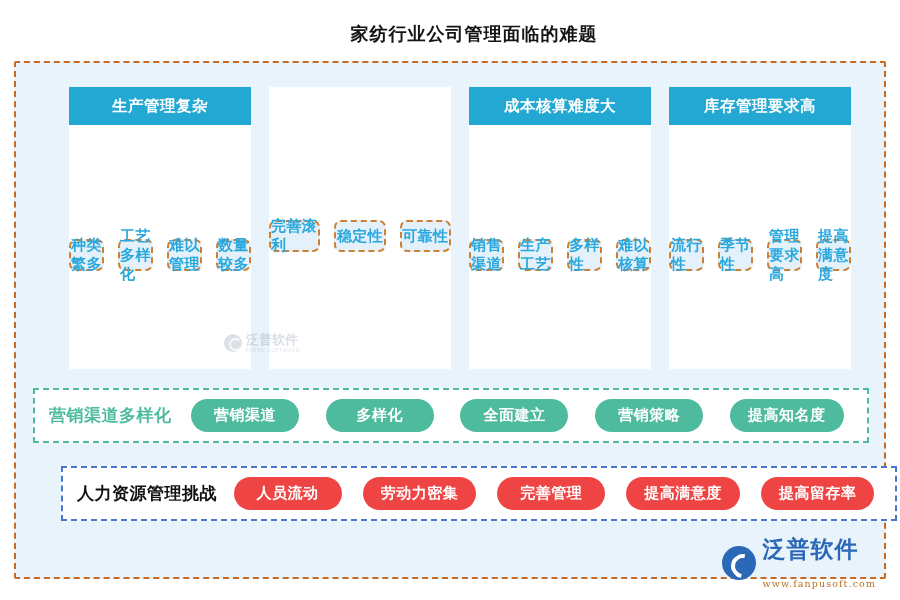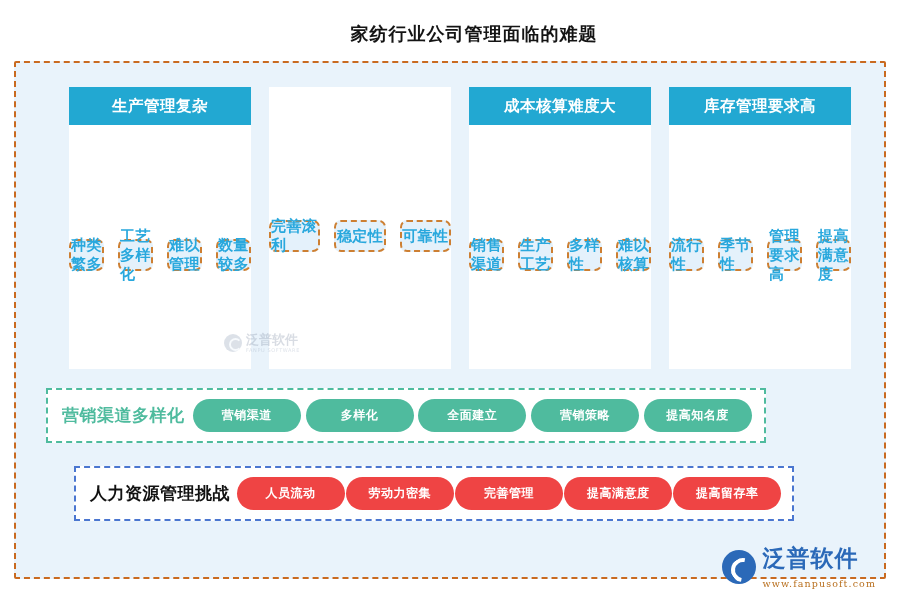--- a/index.html
+++ b/index.html
@@ -97,22 +97,22 @@
     font-weight: bold;
     display: flex;
     align-items: center;
     justify-content: center;
     letter-spacing: 0.4px;
   }
 
   
   .bottom-row {
     position: absolute;
-    left: 30px;
-    width: 720px;
+    left: 17px;
+    width: 836px;
     height: 55px;
     background: #ffffff;
     display: flex;
     align-items: center;
     padding: 0 10px 0 14px;
   }
 
   .row-green  { top: 325px; border: 2px dashed #4fbb9e; }
   .row-blue   { top: 403px; border: 2px dashed #4a76d0; margin-left: 28px; }
 
@@ -132,21 +132,21 @@
     justify-content: space-around;
     padding-left: 6px;
   }
 
   .pill {
     height: 33px;
     min-width: 108px;
     padding: 16px 18px;
     border-radius: 18px;
     color: #ffffff;
-    font-size: 12px;
+    font-size: 15px;
     font-weight: bold;
     letter-spacing: 0.5px;
     display: flex;
     align-items: center;
     justify-content: center;
     white-space: nowrap;
   }
   .pill-green { background: #4fbb9e; }
   .pill-blue  { background: #ef4444; }
 
@@ -206,21 +206,21 @@
     left: 9px; top: 8px;
     width: 16px; height: 16px;
     border: 4px solid #ffffff;
     border-right-color: transparent;
     border-bottom-color: transparent;
     border-radius: 50%;
     transform: rotate(-35deg);
   }
   .brand-text { display: flex; flex-direction: column; line-height: 1; }
   .brand-cn { font-size: 23px; font-weight: bold; color: #2b69b8; letter-spacing: 1px; }
-  .brand-en { font-size: 9.5px; color: #b9701f; letter-spacing: 1.1px; margin-top: 9px; font-family: "DejaVu Serif", serif; }
+  .brand-en { font-size: 9.5px; color: #b9701f; letter-spacing: 1.1px; margin-top: 18px; font-family: "DejaVu Serif", serif; }
 </style>
 </head>
 <body>
 
 <div class="page-title">家纺行业公司管理面临的难题</div>
 
 <div class="outer-panel">
 
   <div class="columns">
 

